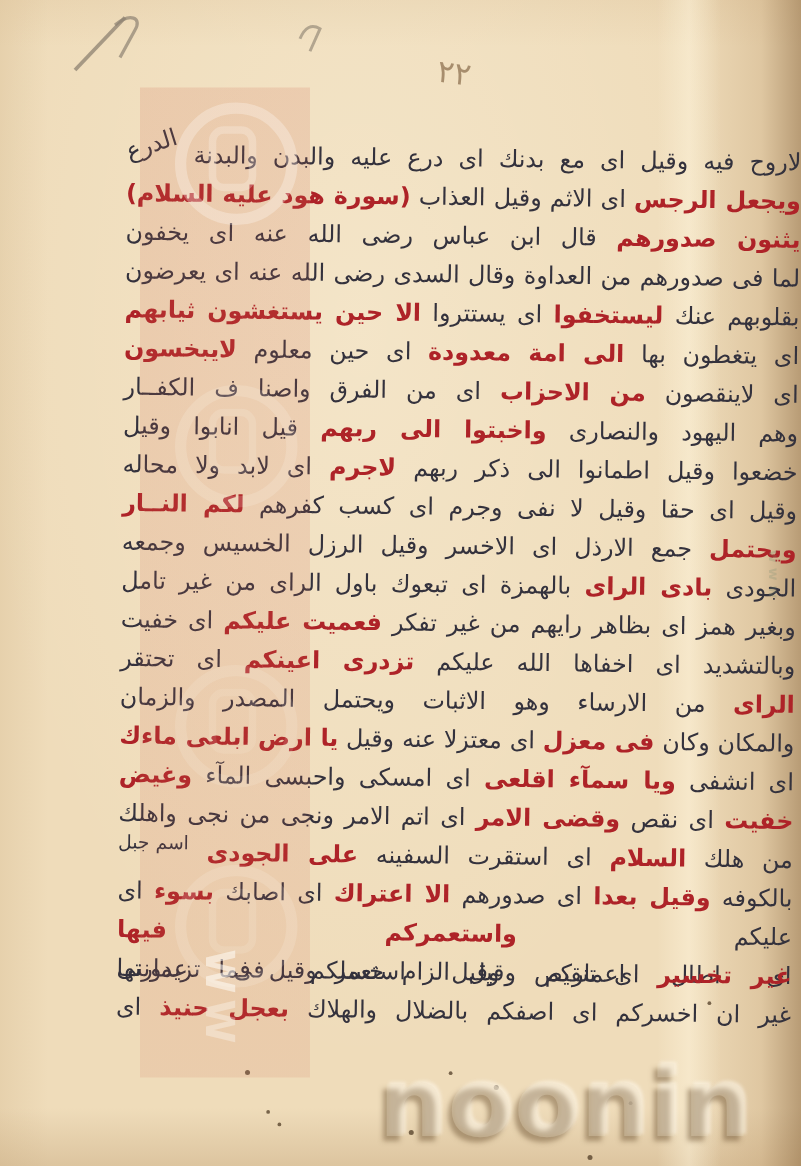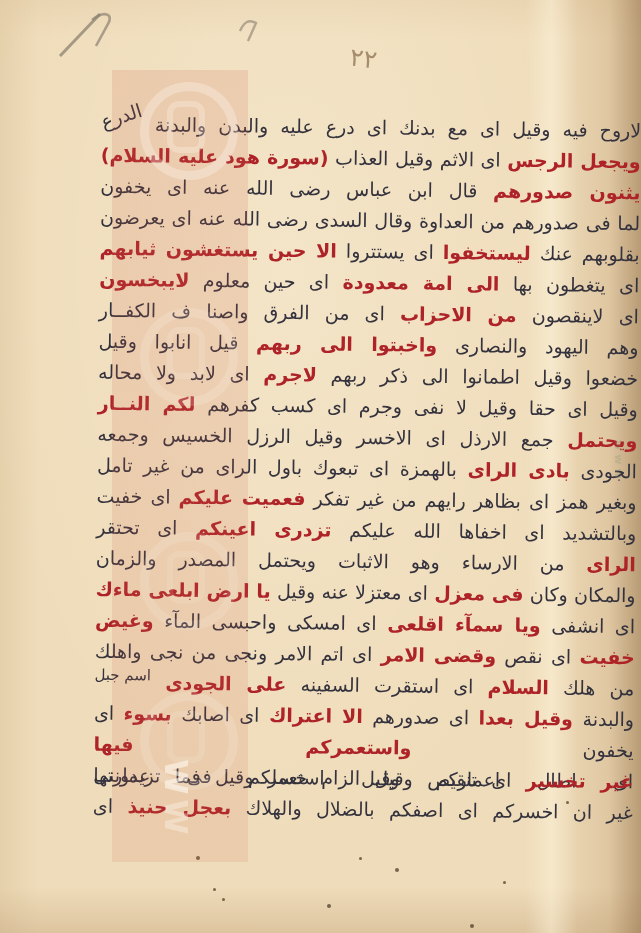--- a/index.html
+++ b/index.html
@@ -107,36 +107,37 @@
       <div class="line"><span class="seg k">وقيل اى حقا وقيل لا نفى وجرم اى كسب كفرهم</span> <span class="seg r">لكم النــار</span></div>
       <div class="line"><span class="seg r">ويحتمل</span> <span class="seg k">جمع الارذل اى الاخسر وقيل الرزل الخسيس وجمعه</span></div>
       <div class="line"><span class="seg k">الجودى</span> <span class="seg r">بادى الراى</span> <span class="seg k">بالهمزة اى تبعوك باول الراى من غير تامل</span></div>
       <div class="line"><span class="seg k">وبغير همز اى بظاهر رايهم من غير تفكر</span> <span class="seg r">فعميت عليكم</span> <span class="seg k">اى خفيت</span></div>
       <div class="line"><span class="seg k">وبالتشديد اى اخفاها الله عليكم</span> <span class="seg r">تزدرى اعينكم</span> <span class="seg k">اى تحتقر</span></div>
       <div class="line"><span class="seg r">الراى</span> <span class="seg k">من الارساء وهو الاثبات ويحتمل المصدر والزمان</span></div>
       <div class="line"><span class="seg k">والمكان وكان</span> <span class="seg r">فى معزل</span> <span class="seg k">اى معتزلا عنه وقيل</span> <span class="seg r">يا ارض ابلعى ماءك</span></div>
       <div class="line"><span class="seg k">اى انشفى</span> <span class="seg r">ويا سمآء اقلعى</span> <span class="seg k">اى امسكى واحبسى المآء</span> <span class="seg r">وغيض</span></div>
       <div class="line"><span class="seg r">خفيت</span> <span class="seg k">اى نقص</span> <span class="seg r">وقضى الامر</span> <span class="seg k">اى اتم الامر ونجى من نجى واهلك</span></div>
       <div class="line"><span class="seg k">من هلك</span> <span class="seg r">السلام</span> <span class="seg k">اى استقرت السفينه</span> <span class="seg r">على الجودى</span> <span class="seg k raised">اسم جبل</span></div>
-      <div class="line"><span class="seg k">والبدنة</span> <span class="seg r">وقيل بعدا</span> <span class="seg k">اى صدورهم</span> <span class="seg r">الا اعتراك</span> <span class="seg k">اى اصابك</span> <span class="seg r">بسوء</span> <span class="seg k">اى</span></div>
-      <div class="line"><span class="seg k">يخفون</span> <span class="seg r">واستعمركم فيها</span> <span class="seg k">اى اطال اعماركم وقيل استعملكم فى عمارتها</span></div>
+      <div class="line"><span class="seg k">بالكوفه</span> <span class="seg r">وقيل بعدا</span> <span class="seg k">اى صدورهم</span> <span class="seg r">الا اعتراك</span> <span class="seg k">اى اصابك</span> <span class="seg r">بسوء</span> <span class="seg k">اى</span></div>
+      <div class="line"><span class="seg k">عليكم</span> <span class="seg r">واستعمركم فيها</span> <span class="seg k">اى اطال اعماركم وقيل استعملكم فى عمارتها</span></div>
       <div class="line"><span class="seg r">غير تخسير</span> <span class="seg k">اى تنقيص وقيل الزام خسر وقيل فما تزيدوننى</span></div>
       <div class="line"><span class="seg k">غير ان اخسركم اى اصفكم بالضلال والهلاك</span> <span class="seg r">بعجل حنيذ</span> <span class="seg k">اى</span></div>
     </div>
 
   <div class="dot" style="left:196px;top:856px;width:4px;height:4px;"></div>
   <div class="dot" style="left:213px;top:888px;width:3px;height:3px;"></div>
   <div class="dot" style="left:222px;top:898px;width:3px;height:3px;"></div>
   <div class="dot" style="left:327px;top:904px;width:4px;height:4px;"></div>
   <div class="dot" style="left:359px;top:857px;width:3px;height:3px;"></div>
   <div class="dot" style="left:395px;top:868px;width:4px;height:4px;"></div>
   <div class="dot" style="left:470px;top:924px;width:4px;height:4px;"></div>
   <div class="dot" style="left:503px;top:881px;width:3px;height:3px;"></div>
   <div class="dot" style="left:566px;top:801px;width:3px;height:3px;"></div>
 
+  <div class="noonin">noonin</div>
 
   <div class="side-text">www</div>
 
   <div class="strip">
     <div class="wm-circle wm-c1"></div>
     <div class="wm-circle wm-c2"></div>
     <div class="wm-circle wm-c3"></div>
     <div class="wm-circle wm-c4"></div>
     <span class="wm-w wm-w1">W</span>
     <span class="wm-w wm-w2">W</span>

